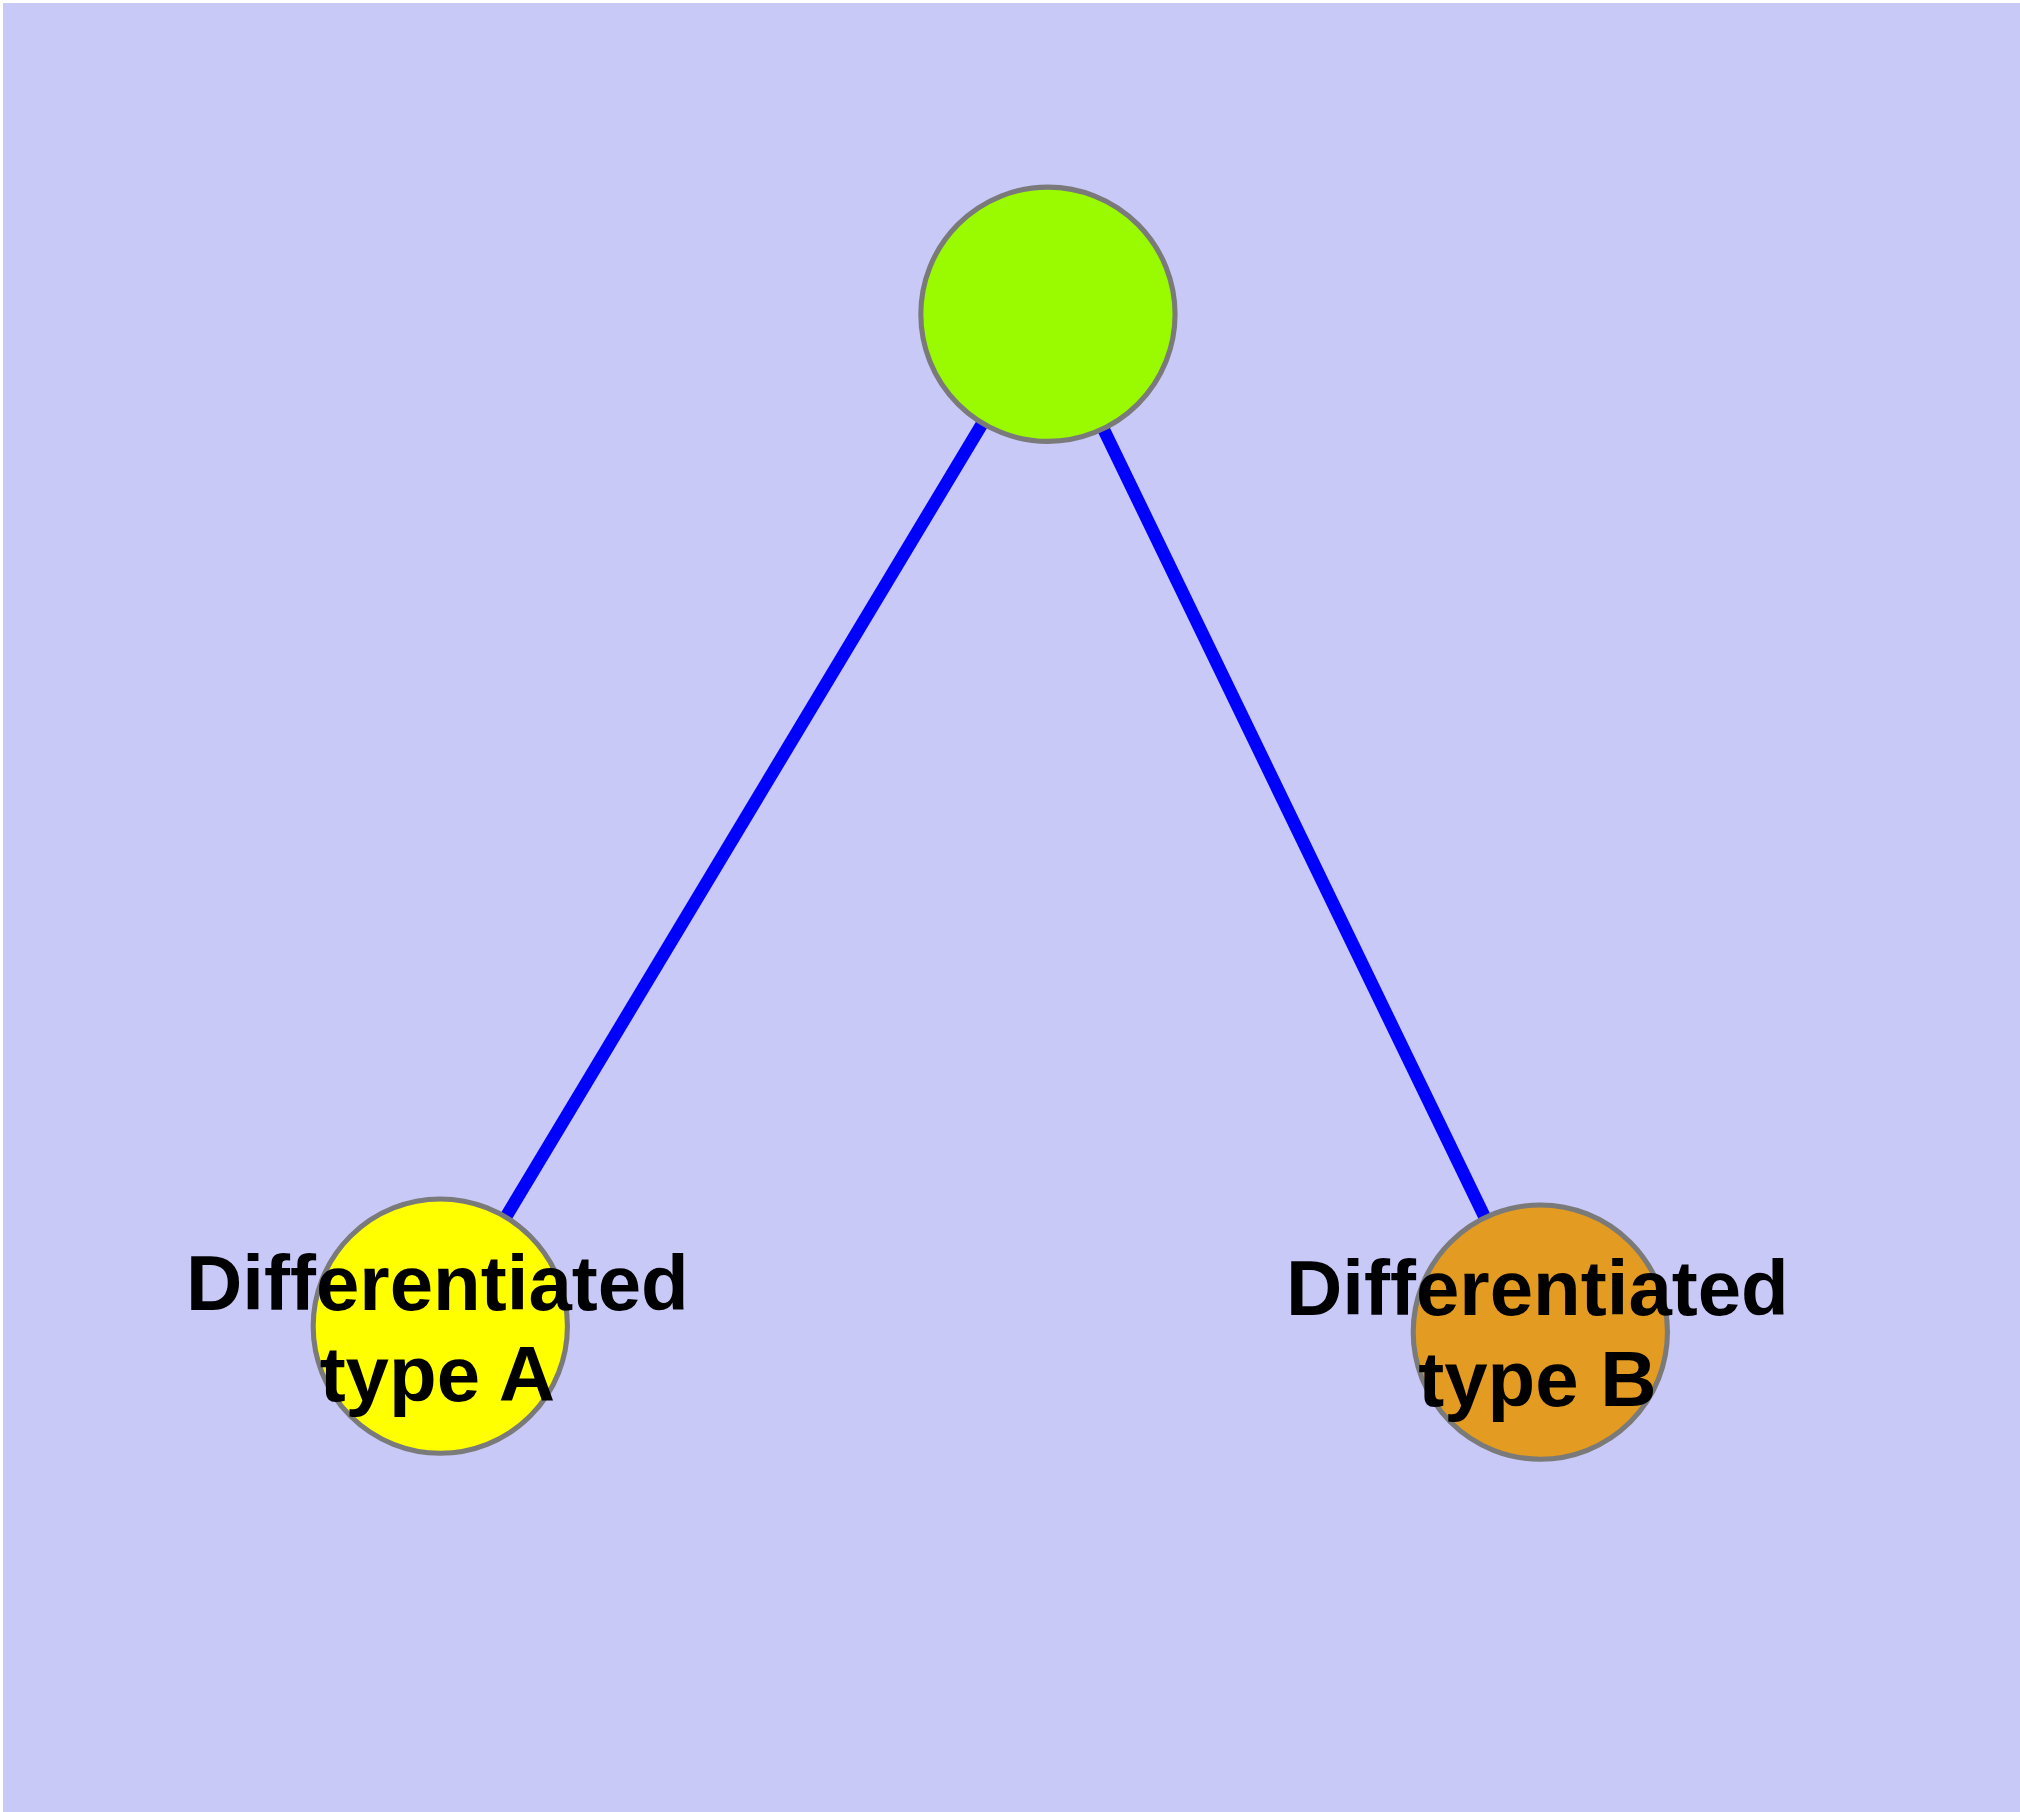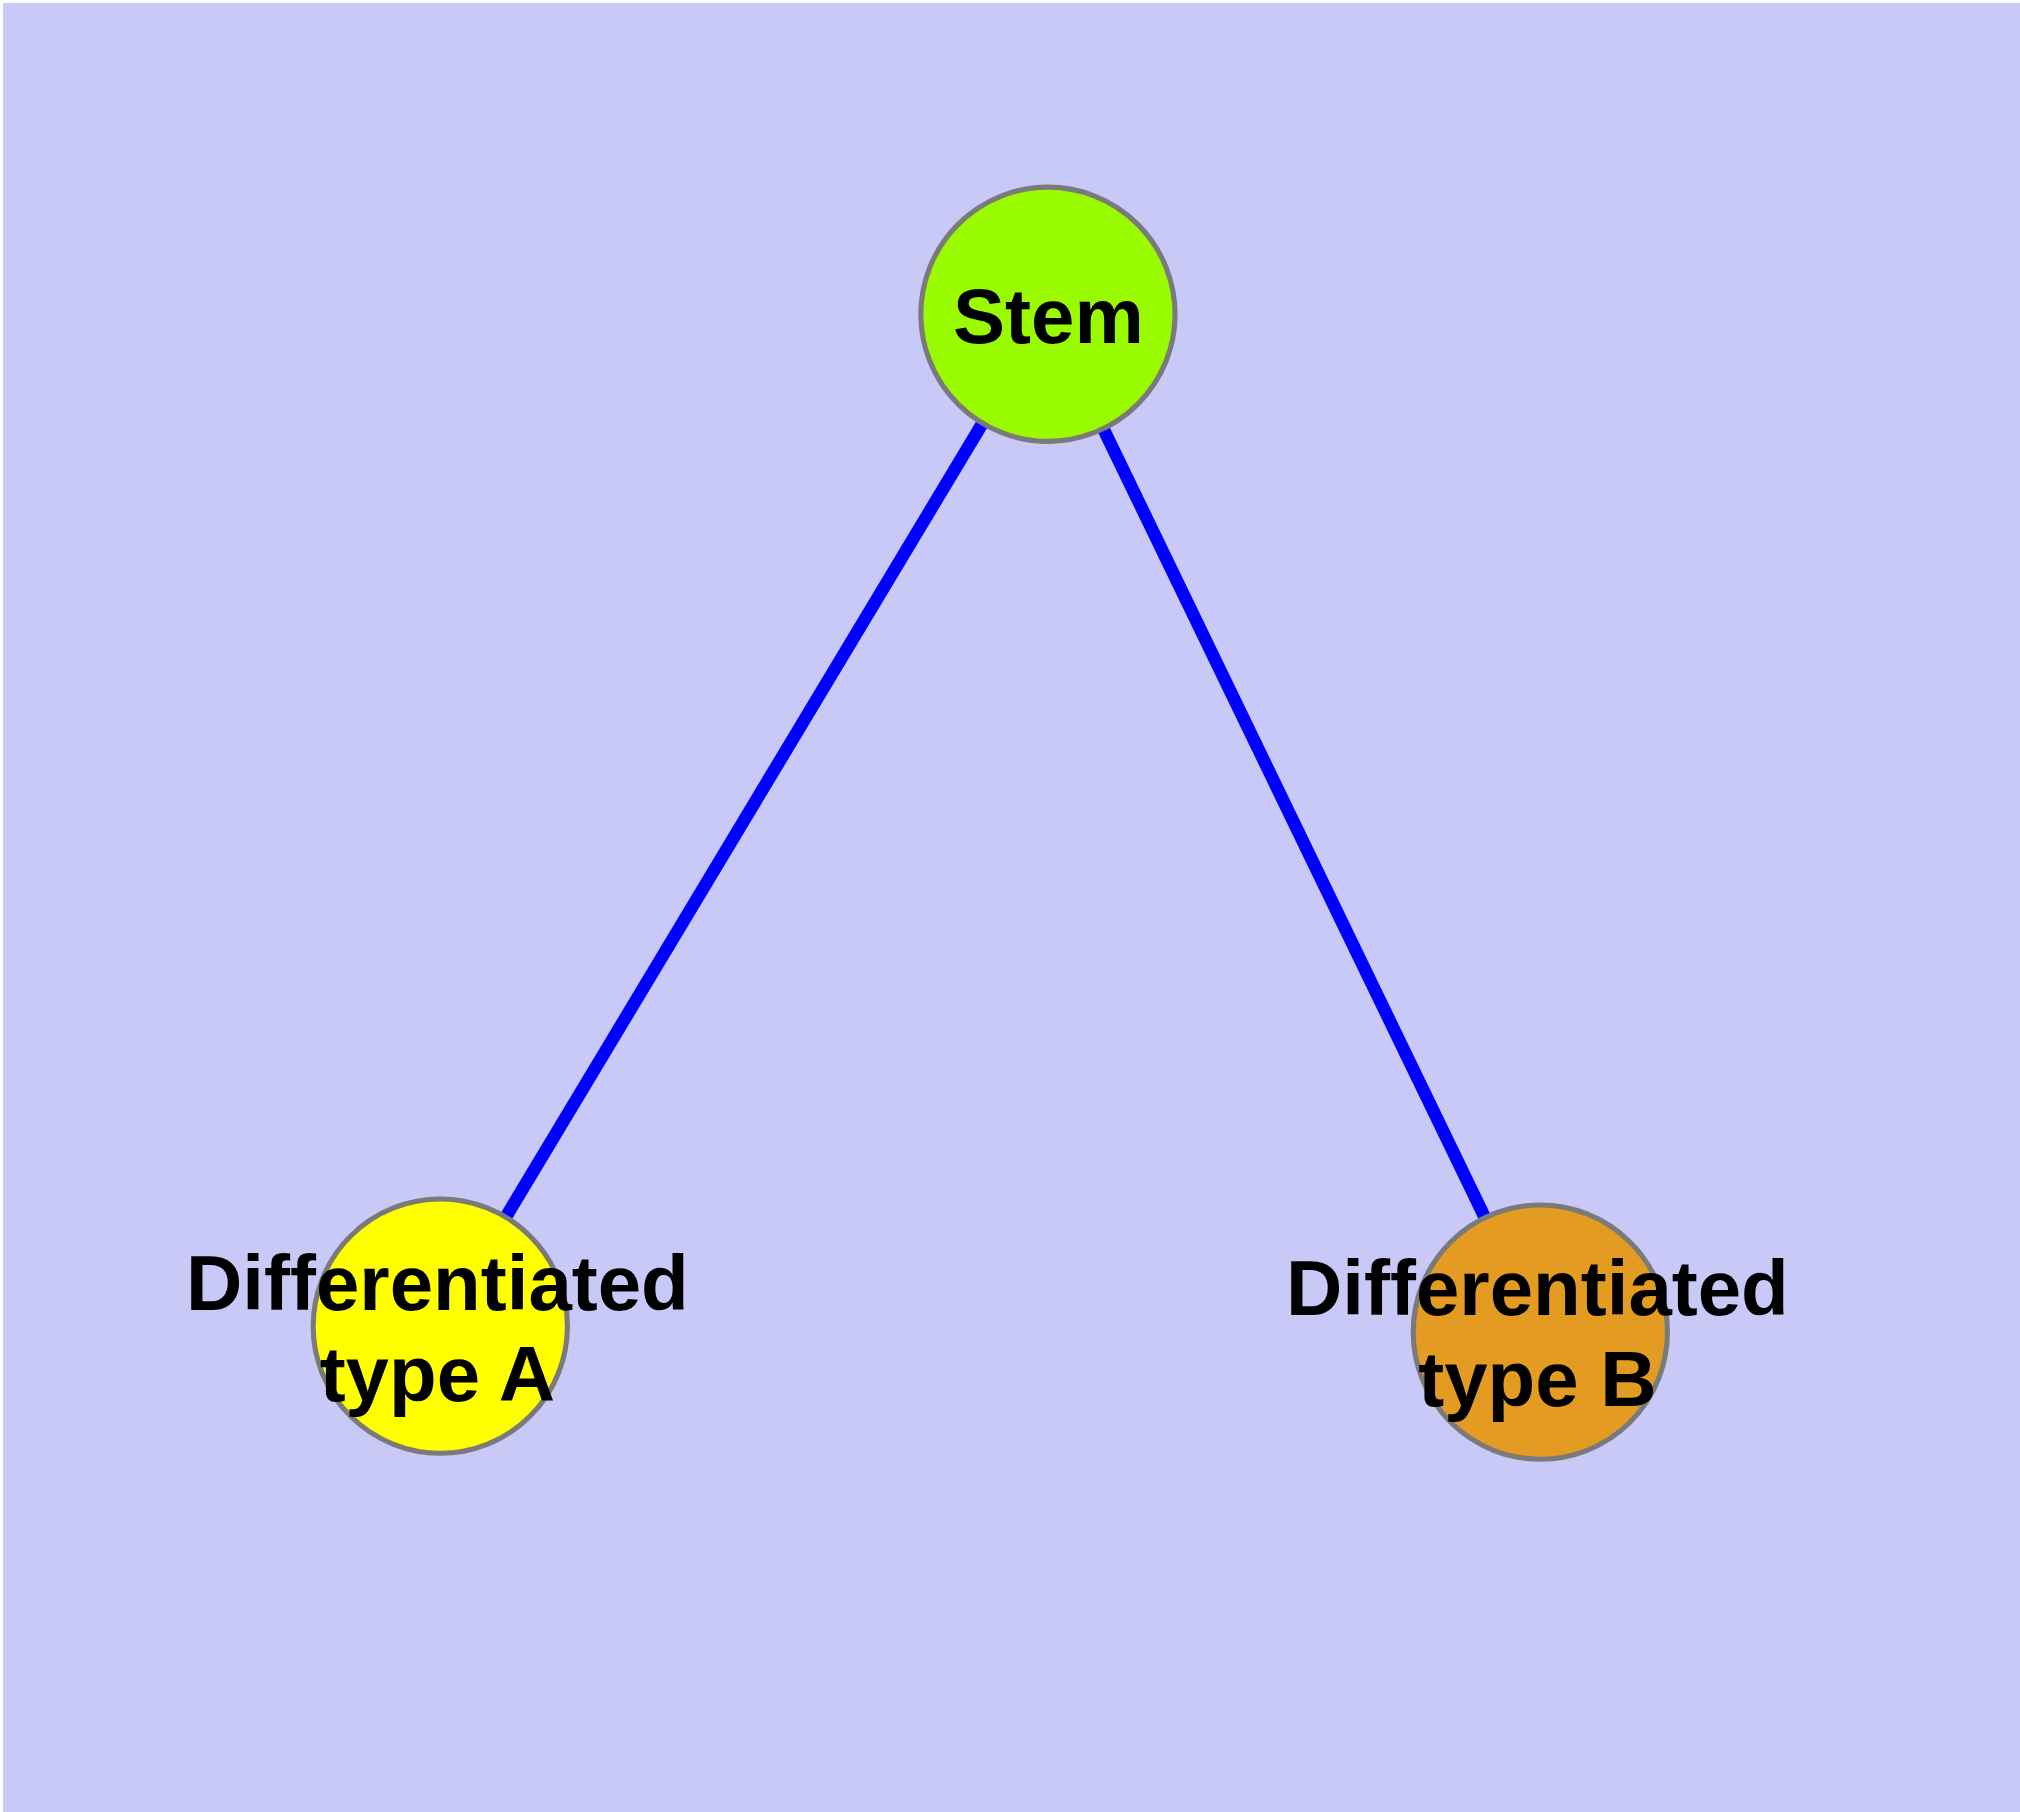--- a/index.html
+++ b/index.html
@@ -68,21 +68,20 @@
     <svg class="graph-svg" viewBox="0 0 2380 2134">
 
       <line class="edge" x1="1233" y1="367" x2="516" y2="1561"></line>
       <line class="edge" x1="1233" y1="367" x2="1814" y2="1568"></line>
 
       <circle class="node node-stem" cx="1233" cy="367" r="150"></circle>
       <circle class="node node-type-a" cx="516" cy="1561" r="150"></circle>
       <circle class="node node-type-b" cx="1814" cy="1568" r="150"></circle>
     </svg>
 
-    <div class="node-label label-stem">Stem</div>
 
     <div class="node-label label-type-a">Differentiated
 type A</div>
 
     <div class="node-label label-type-b">Differentiated
 type B</div>
 
   </div>
 </div>
 

